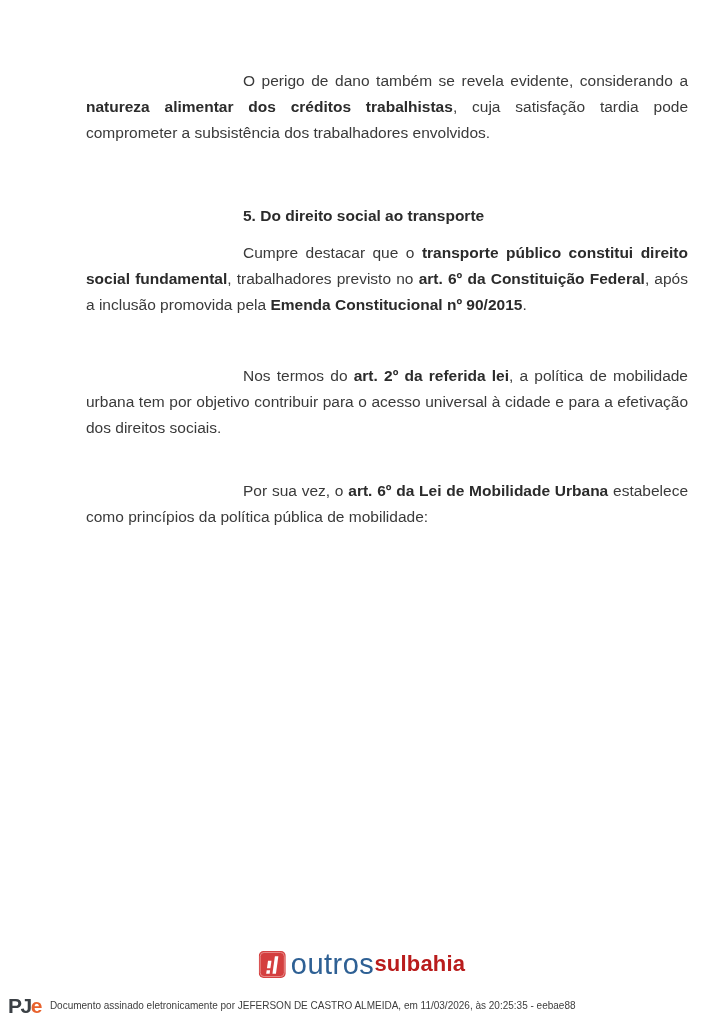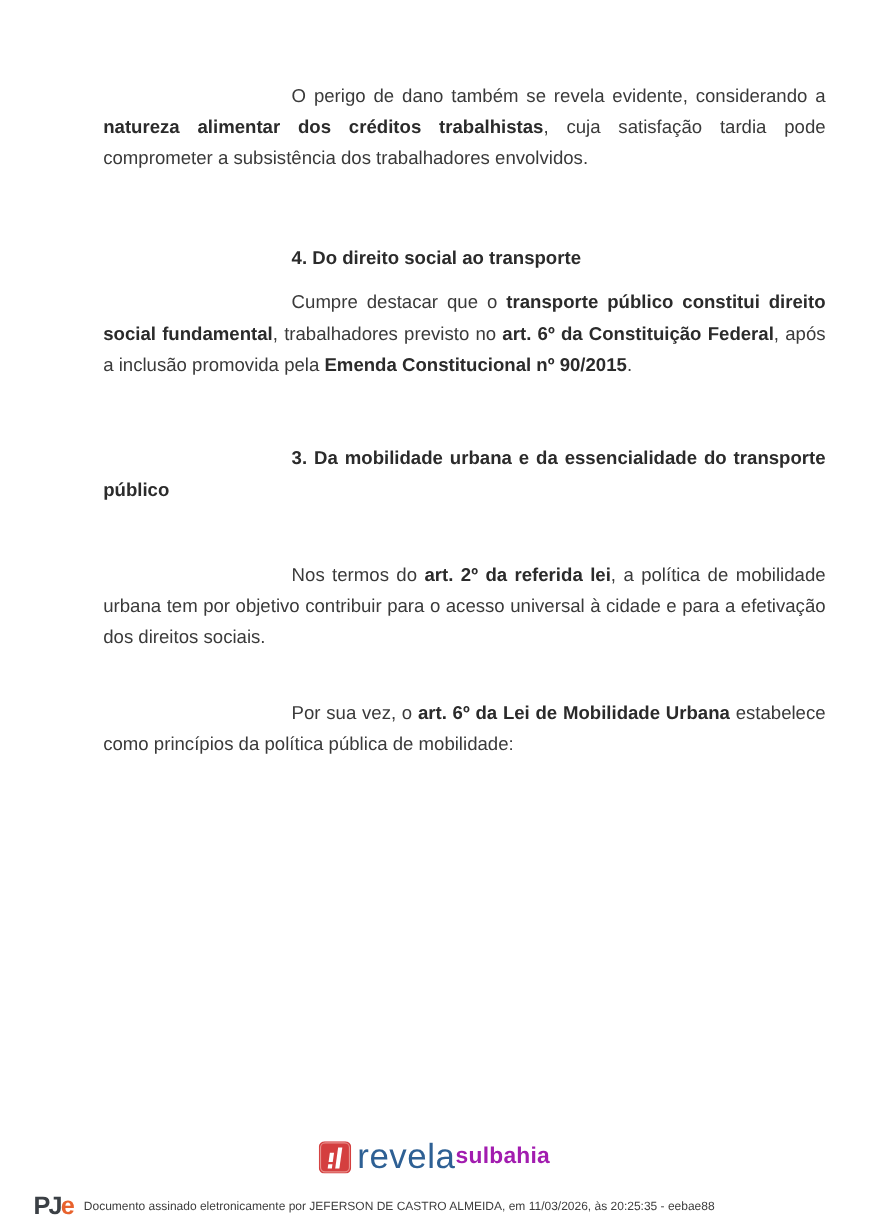--- a/index.html
+++ b/index.html
@@ -47,29 +47,29 @@
     padding: 2px 6px;
     z-index: 3;
     white-space: nowrap;
   }
   .wm-icon { width: 27px; height: 27px; margin-right: 5px; display: block; }
   .wm-prefix {
     color: #2e6094; font-size: 29px; font-weight: 400;
     letter-spacing: 0.5px; line-height: 32px;
   }
   .wm-suffix {
-    color: #a21caf; font-size: 19px; font-weight: 700;
+    color: #b91c1c; font-size: 22px; font-weight: 700;
     letter-spacing: 0.2px; line-height: 32px;
   }
 
   .footer {
     position: absolute;
     left: 0; right: 0; bottom: 8px;
     display: flex; align-items: center;
-    padding-left: 28px;
+    padding-left: 8px;
     z-index: 4;
   }
   .pje-logo {
     font-weight: 700; font-size: 21px;
     color: #3b4045; letter-spacing: -1.5px;
     line-height: 21px;
     margin-right: 9px;
   }
   .pje-e { color: #e8622d; }
   .footer-text {
@@ -80,46 +80,45 @@
 </style>
 </head>
 <body>
 
 <div class="page">
 
   <div class="doc">
 
     <p class="para" id="b0"><span>O perigo de dano também se revela evidente, considerando a </span><span class="b">natureza alimentar dos créditos trabalhistas</span><span>, cuja satisfação tardia pode comprometer a subsistência dos trabalhadores envolvidos.</span></p>
 
-    <p class="heading" id="b1"><span>4. Do direito social ao transporte</span></p>
+    <p class="heading" id="b1"><span>5. Do direito social ao transporte</span></p>
 
     <p class="para" id="b2"><span>Cumpre destacar que o </span><span class="b">transporte público constitui direito social fundamental</span><span>, trabalhadores previsto no </span><span class="b">art. 6º da Constituição Federal</span><span>, após a inclusão promovida pela </span><span class="b">Emenda Constitucional nº 90/2015</span><span>.</span></p>
 
 
 
-    <p class="heading" id="b5"><span>3. Da mobilidade urbana e da essencialidade do transporte público</span></p>
 
 
     <p class="para" id="b7"><span>Nos termos do </span><span class="b">art. 2º da referida lei</span><span>, a política de mobilidade urbana tem por objetivo contribuir para o acesso universal à cidade e para a efetivação dos direitos sociais.</span></p>
 
     <p class="para" id="b8"><span>Por sua vez, o </span><span class="b">art. 6º da Lei de Mobilidade Urbana</span><span> estabelece como princípios da política pública de mobilidade:</span></p>
 
   </div>
 
   <div class="watermark">
     <svg class="wm-icon" viewBox="0 0 28 28" xmlns="http://www.w3.org/2000/svg">
       <rect x="0" y="0" width="28" height="28" rx="5" fill="#d43f3f"></rect>
       <rect x="1.5" y="1.5" width="25" height="25" rx="4" fill="none" stroke="#e8908c" stroke-width="1"></rect>
       <g fill="#ffffff" transform="skewX(-8) translate(3,0)">
         <rect x="8" y="10" width="3.6" height="8"></rect>
         <rect x="8" y="20" width="3.6" height="3.5"></rect>
         <rect x="14.5" y="5.5" width="3.6" height="18"></rect>
       </g>
     </svg>
-    <span class="wm-prefix">revela</span>
+    <span class="wm-prefix">outros</span>
       <span class="wm-suffix">sulbahia</span>
   </div>
 
   <div class="footer">
     <span class="pje-logo"><span>PJ</span><span class="pje-e">e</span></span>
     <span class="footer-text">Documento assinado eletronicamente por JEFERSON DE CASTRO ALMEIDA, em 11/03/2026, às 20:25:35 - eebae88</span>
   </div>
 
 </div>
 

